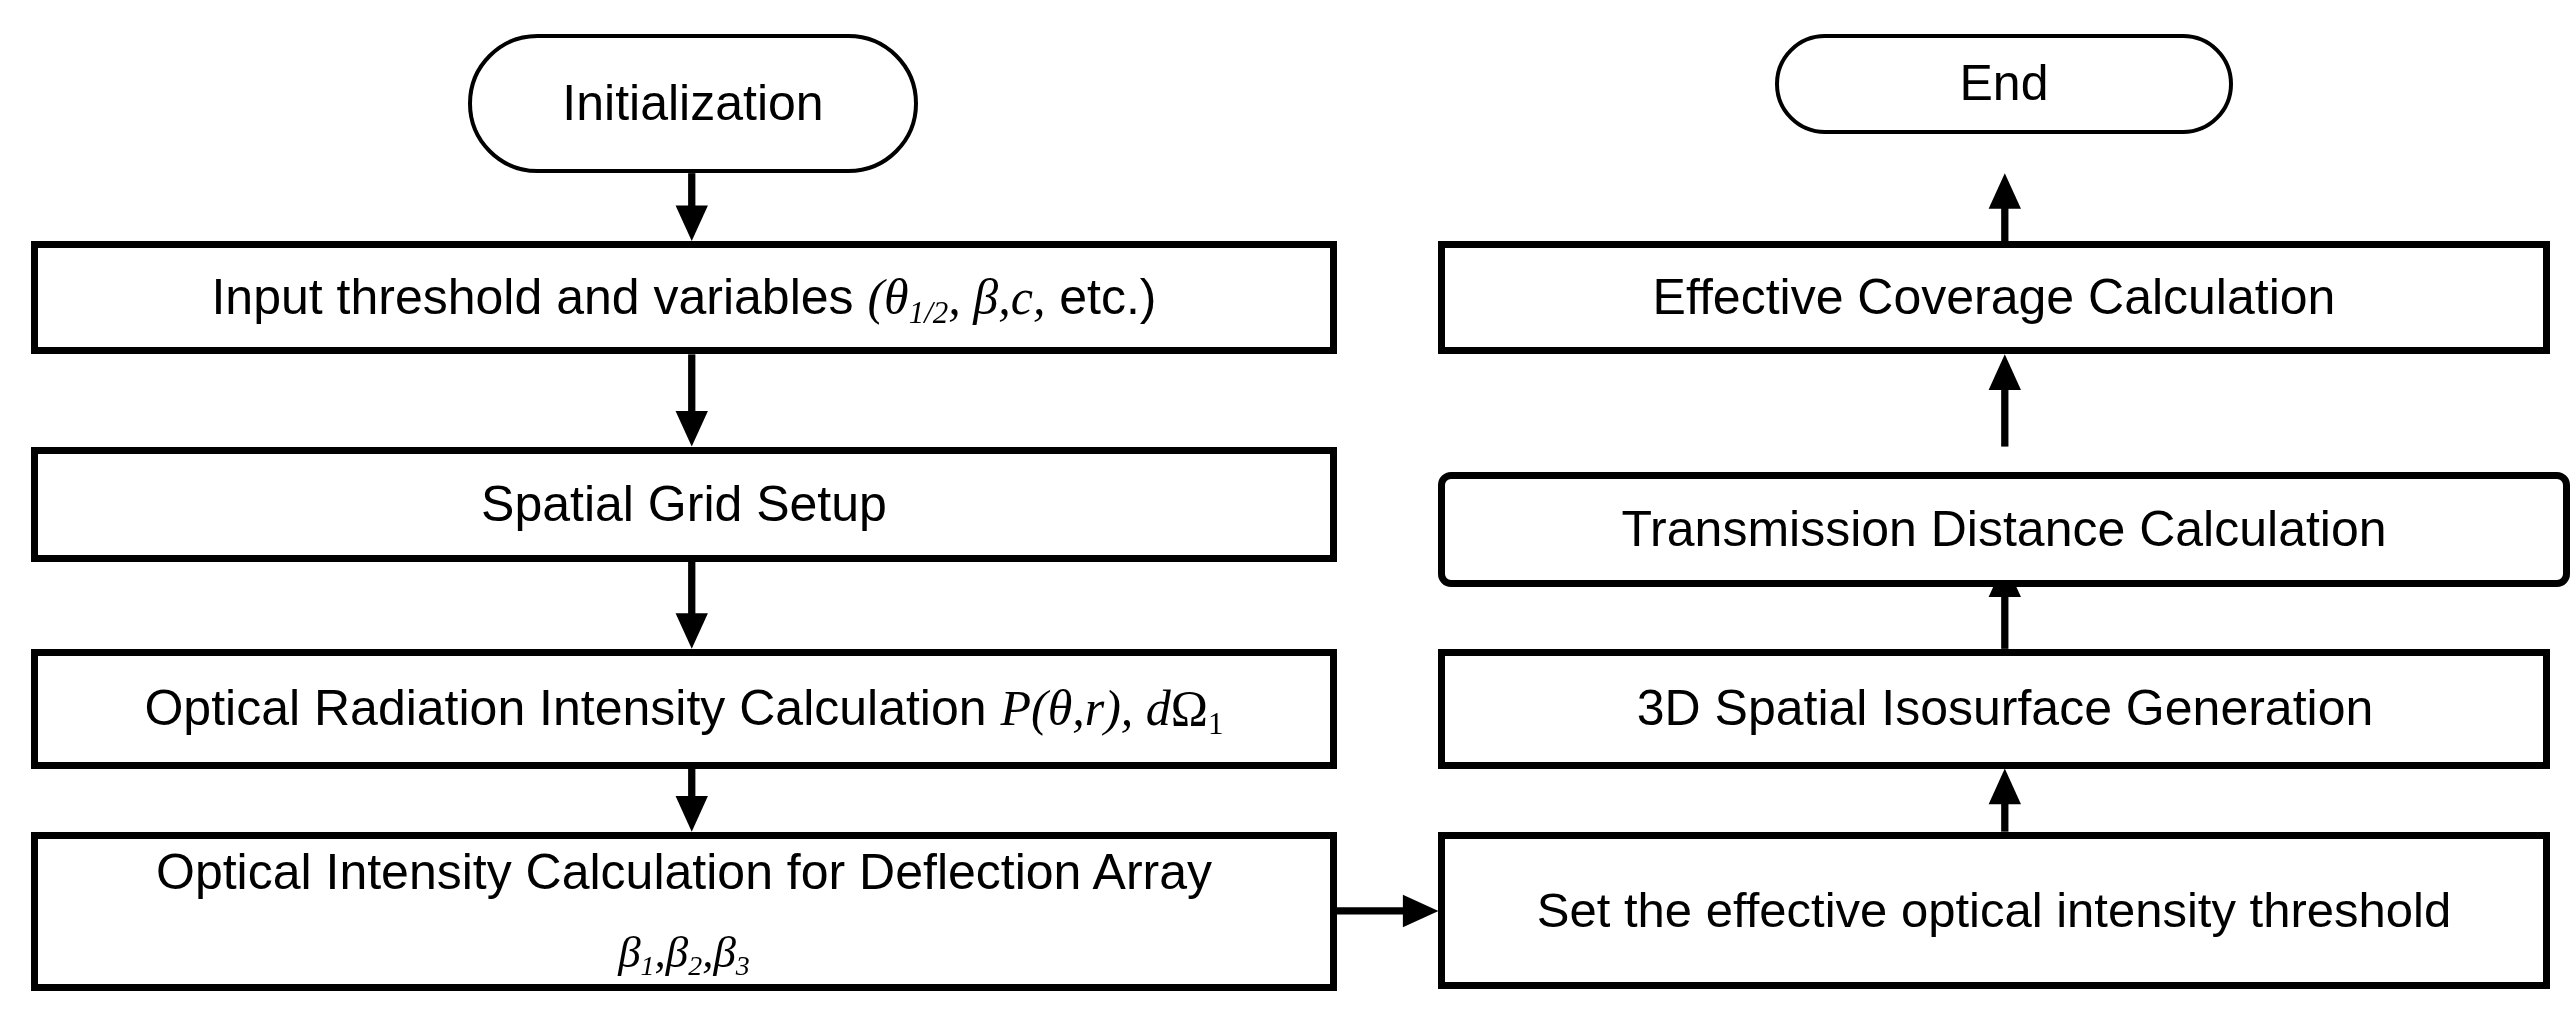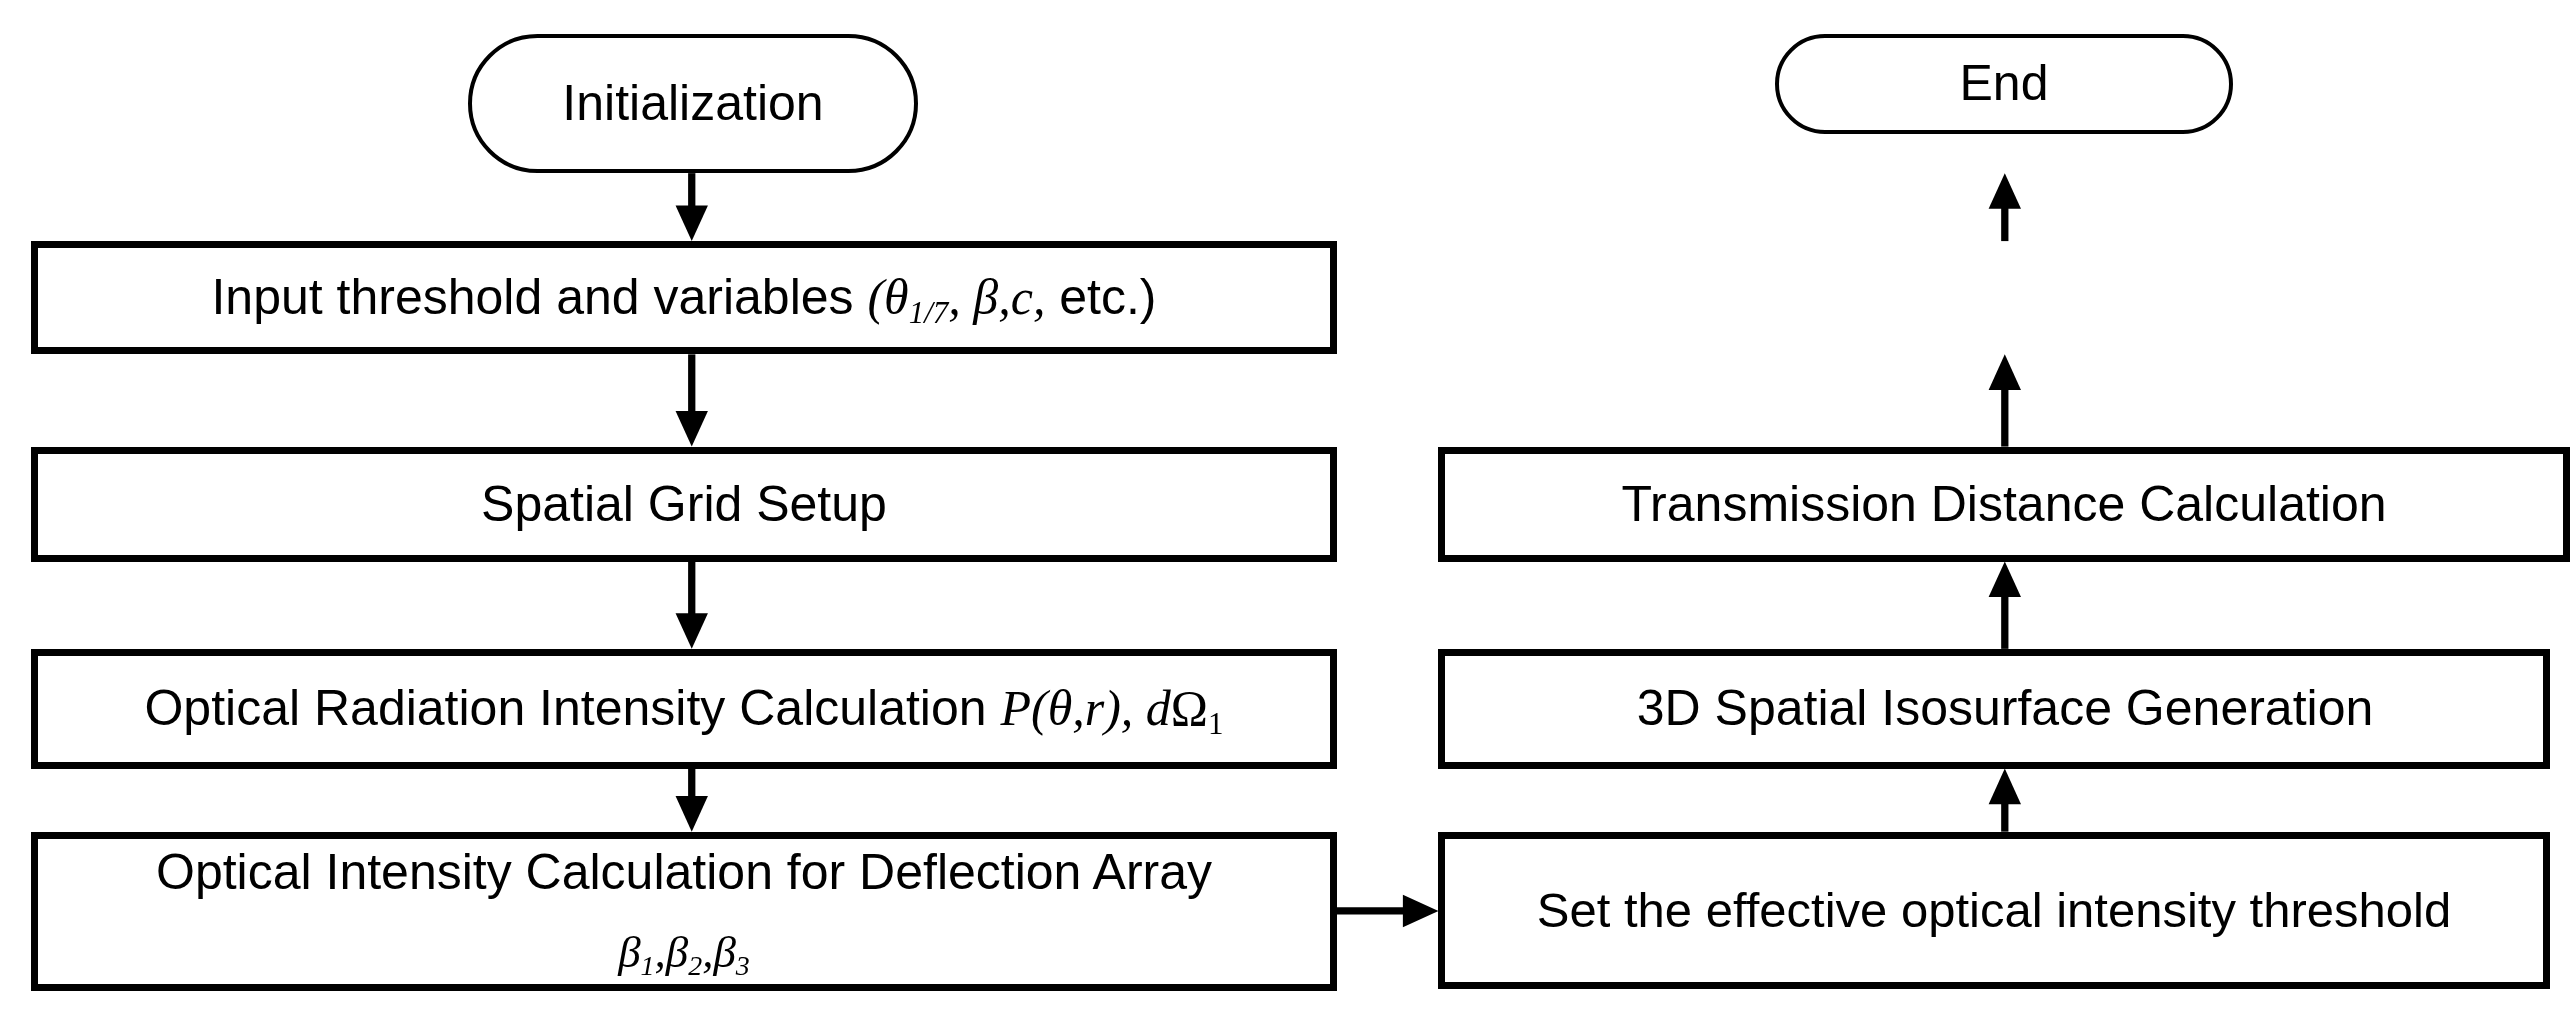--- a/index.html
+++ b/index.html
@@ -67,21 +67,21 @@
   
   #n-init   { left: 468px;  top: 34px;   width: 450px;  height: 139px; }
   #n-end    { left: 1775px; top: 34px;   width: 458px;  height: 100px; }
 
   #n-input  { left: 31px;   top: 241px;  width: 1306px; height: 113px; }
   #n-grid   { left: 31px;   top: 447px;  width: 1306px; height: 115px; }
   #n-orad   { left: 31px;   top: 649px;  width: 1306px; height: 120px; }
   #n-defl   { left: 31px;   top: 832px; width: 1306px; height: 159px; }
 
   #n-ecov   { left: 1438px; top: 241px;  width: 1112px; height: 113px; }
-  #n-tdist  { left: 1438px; top: 447px;  width: 1132px; height: 115px; }
+  #n-tdist  { left: 1438px; top: 472px;  width: 1132px; height: 115px; border-radius: 13px; }
   #n-iso    { left: 1438px; top: 649px;  width: 1112px; height: 120px; padding-left: 22px; }
   #n-thresh { left: 1438px; top: 832px; width: 1112px; height: 157px; font-size: 49px; }
 </style>
 </head>
 <body>
 
 <div id="canvas">
 
   <svg id="edges-svg" viewBox="0 0 3184 1262" xmlns="http://www.w3.org/2000/svg">
 
@@ -128,41 +128,44 @@
   <div id="n-init" class="node stadium">
     <span>Initialization</span>
   </div>
 
   <div id="n-end" class="node stadium">
     <span>End</span>
   </div>
 
   <div id="n-input" class="node rect">
     <span>
-      <span>Input threshold and variables </span><span class="mi">(θ</span><sub class="mi">1/7</sub><span class="mi">, β,c,</span><span>  etc.)</span>
+      <span>Input threshold and variables </span><span class="mi">(θ</span><sub class="mi">1/2</sub><span class="mi">, β,c,</span><span>  etc.)</span>
     </span>
   </div>
 
   <div id="n-grid" class="node rect">
     <span>Spatial Grid Setup</span>
   </div>
 
   <div id="n-orad" class="node rect">
     <span>
       <span>Optical Radiation Intensity Calculation </span><span class="mi">P(θ,r),  d</span><span class="mr">Ω</span><sub class="mr">1</sub>
     </span>
   </div>
 
   <div id="n-defl" class="node rect">
     <span>Optical Intensity Calculation for Deflection Array</span>
     <span class="beta-line">
       <span class="mi">β</span><sub class="mi">1</sub><span class="mi">,β</span><sub class="mi">2</sub><span class="mi">,β</span><sub class="mi">3</sub>
     </span>
   </div>
 
+  <div id="n-ecov" class="node rect">
+    <span>Effective Coverage Calculation</span>
+  </div>
 
   <div id="n-tdist" class="node rect">
     <span>Transmission Distance Calculation</span>
   </div>
 
   <div id="n-iso" class="node rect">
     <span>3D Spatial Isosurface Generation</span>
   </div>
 
   <div id="n-thresh" class="node rect">

